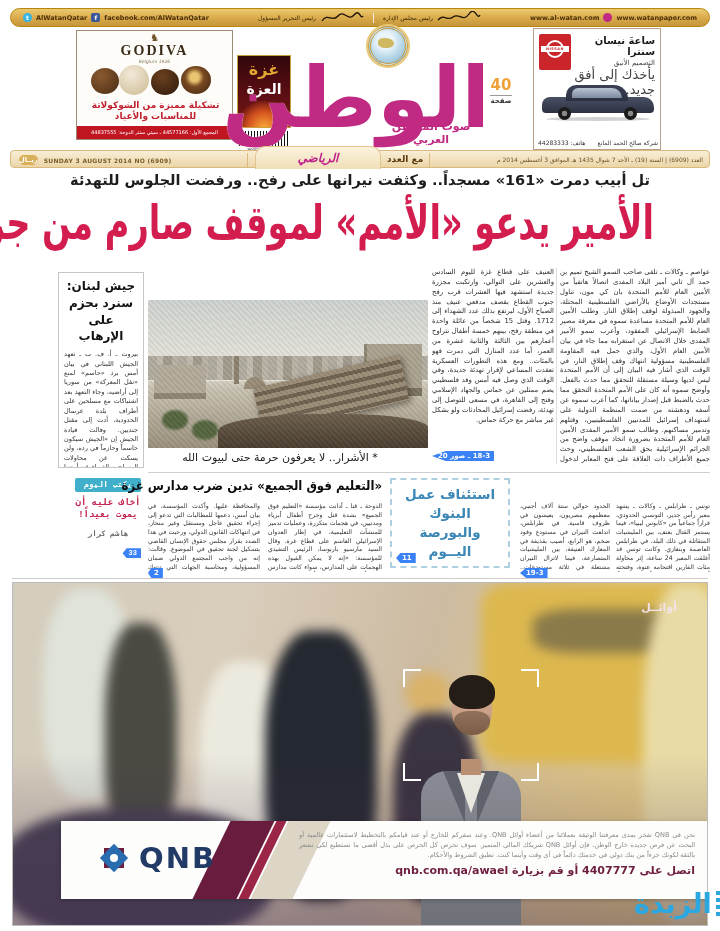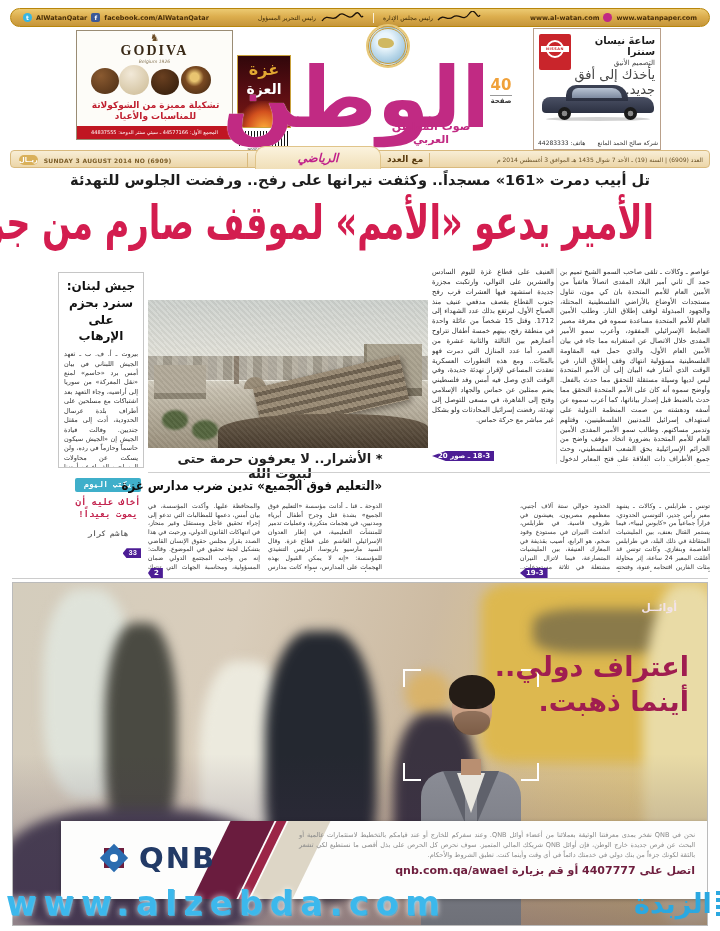--- a/index.html
+++ b/index.html
@@ -138,32 +138,32 @@
   .ph-slab { position:absolute; left:108px; top:48%; width:150px; height:46px; transform:rotate(-13deg);
              background:repeating-linear-gradient(180deg,#9b8c76 0 5px,#6f6250 5px 9px); box-shadow:2px 3px 6px rgba(40,30,20,.5); }
   .ph-rubble { position:absolute; left:70px; bottom:0; width:210px; height:34px; border-radius:50% 40% 0 0;
                background:linear-gradient(180deg,#6c5e4c,#493d2f); }
   .ph-tree1,.ph-tree2 { position:absolute; bottom:18px; width:26px; height:20px; border-radius:50%;
                background:#55663f; filter:blur(1px); }
   .ph-tree1 { left:14px; } .ph-tree2 { left:44px; bottom:8px; }
   .ph-grit { position:absolute; inset:0; background:repeating-linear-gradient(47deg, rgba(255,255,255,.04) 0 2px, rgba(0,0,0,.05) 2px 4px); }
 
   .caption { position:absolute; left:160px; top:451px; width:240px; text-align:center;
-             font-size:13px; font-weight:bold; color:#222; }
+             font-size:11px; font-weight:normal; color:#222; }
   .cap-star { color:#111; }
 
   .m-col2 { position:absolute; left:432px; top:268px; width:122px; height:180px; overflow:hidden;
             font-size:6.8px; line-height:1.45; color:#2b2b2b; text-align:justify; }
   .m-refs { position:absolute; left:432px; top:451px; display:flex; align-items:center; gap:3px;
             direction:rtl; font-size:6.5px; font-weight:bold; color:#333; }
   .vrule { position:absolute; left:556px; top:268px; width:1px; height:196px; background:#ddd; }
   .m-col1 { position:absolute; left:560px; top:268px; width:150px; height:198px; overflow:hidden;
             font-size:6.8px; line-height:1.45; color:#2b2b2b; text-align:justify; }
 
-  .flag { display:inline-block; background:#4c1d95; color:#fff; font-size:7px; font-weight:bold;
+  .flag { display:inline-block; background:#3b82f6; color:#fff; font-size:7px; font-weight:bold;
           line-height:10px; padding:0 4px 0 6px; clip-path:polygon(0 50%,22% 0,100% 0,100% 100%,22% 100%); }
 
   
   .hrule1 { position:absolute; left:148px; top:472px; width:562px; height:1px; background:#cfcfcf; }
   .columnist { position:absolute; left:75px; top:478px; width:66px; height:90px; text-align:center;font-family:Liberation Mono, monospace; }
   .col-head { background:#3fafca; color:#fff; font-size:8px; font-weight:bold; line-height:14px; height:14px;
               border-radius:2px; }
   .col-title { margin-top:5px; font-size:9px; font-weight:bold; color:#c3234e; line-height:1.35; }
   .col-author { margin-top:8px; font-size:7.5px; color:#666; font-weight:bold; }
   .col-flag { margin-top:4px; text-align:right; }
@@ -408,20 +408,24 @@
     </div>
   </div>
 
   <div class="education">
     <div class="edu-title">«التعليم فوق الجميع» تدين ضرب مدارس غزة</div>
     <div class="edu-c1 ar">الدوحة ـ قنا ـ أدانت مؤسسة «التعليم فوق الجميع» بشدة قتل وجرح أطفال أبرياء ومدنيين، في هجمات متكررة، وعمليات تدمير للمنشآت التعليمية، في إطار العدوان الإسرائيلي الغاشم على قطاع غزة. وقال السيد مارسيو باربوسا، الرئيس التنفيذي للمؤسسة: «إنه لا يمكن القبول بهذه الهجمات على المدارس، سواء كانت مدارس دولية أو غير ذلك، ويجب أن تكون المدارس آمنة، وأن تحترم حرمة وأمن أماكن التعليم»</div>
     <div class="edu-c2 ar">والمحافظة عليها. وأكدت المؤسسة، في بيان أمس، دعمها للمطالبات التي تدعو إلى إجراء تحقيق عاجل ومستقل وغير منحاز، في انتهاكات القانون الدولي، ورحبت في هذا الصدد بقرار مجلس حقوق الإنسان القاضي بتشكيل لجنة تحقيق في الموضوع. وقالت: إنه من واجب المجتمع الدولي ضمان المسؤولية، ومحاسبة الجهات التي تنتهك القانون الدولي، وعدم إفلاتها من العقاب.</div>
     <span class="flag edu-flag">2</span>
   </div>
 
+  <div class="banks">
+    <div class="banks-txt ar">استئناف عمل البنوك والبورصة اليــوم</div>
+    <span class="flag banks-flag">11</span>
+  </div>
 
   <div class="libya">
     <div class="lib-c1 ar">تونس ـ طرابلس ـ وكالات ـ يشهد معبر رأس جدير، التونسي الحدودي، فراراً جماعياً من «كابوس ليبيا»، فيما يستمر القتال بعنف، بين المليشيات المتقاتلة في ذلك البلد، في طرابلس العاصمة وبنغازي. وكانت تونس قد أغلقت المعبر 24 ساعة، إثر محاولة مئات الفارين اقتحامه عنوة، وفتحته أمس لعدة ساعات، وأغلقته مجدداً. وتسمح تونس للتونسيين والليبيين فقط بالدخول، في حين يبقى عالقاً في الجانب الليبي من</div>
     <div class="lib-c2 ar">الحدود حوالي ستة آلاف أجنبي، معظمهم مصريون، يعيشون في ظروف قاسية. في طرابلس، اندلعت النيران في مستودع وقود ضخم، هو الرابع، أصيب بقذيفة في المعارك العنيفة، بين المليشيات المتصارعة، فيما لاتزال النيران مشتعلة في ثلاثة مستودعات.. وتعرقل المعارك العنيفة عمل رجال الإطفاء.. وسجلت انفجارات قوية، وإطلاق نار، بعيد فجر أمس جنوب طرابلس.</div>
     <span class="flag lib-flag">19-3</span>
   </div>
 
   <div class="hrule2"></div>
   <div class="qnb">
     <span class="blob q-fig1"></span>
@@ -447,45 +451,40 @@
       <span class="qm-beard"></span>
       <span class="qm-eye1"></span>
       <span class="qm-eye2"></span>
     </div>
     <span class="bracket br-tl"></span>
     <span class="bracket br-tr"></span>
     <span class="bracket br-bl"></span>
     <span class="bracket br-br"></span>
 
     <div class="q-awael ar">أوائــل</div>
-    <div class="q-slogan">
-      <div>اعتراف دولي..</div>
-      <div>أينما ذهبت.</div>
-    </div>
 
     <div class="q-band">
       <span class="rib rib1"></span>
       <span class="rib rib2"></span>
       <span class="rib rib3"></span>
       <div class="q-logo">
         <span class="q-icon">
           <span class="sq1"></span>
           <span class="sq2"></span>
           <span class="ctr"></span>
         </span>
         <span class="q-logo-txt">QNB</span>
       </div>
       <div class="q-btext">
         <div class="q-bbody">نحن في QNB نفخر بمدى معرفتنا الوثيقة بعملائنا من أعضاء أوائل QNB. وعند سفركم للخارج أو عند قيامكم بالتخطيط لاستثمارات عالمية أو البحث عن فرص جديدة خارج الوطن، فإن أوائل QNB شريكك المالي المتميز. سوف نحرص كل الحرص على بذل أقصى ما نستطيع لكي تشعر بالثقة لكونك جزءاً من بنك دولي في خدمتك دائماً في أي وقت وأينما كنت. تطبق الشروط والأحكام.</div>
         <div class="q-bcontact">اتصل على 4407777 أو قم بزيارة qnb.com.qa/awael</div>
       </div>
     </div>
   </div>
 
-  <div class="watermark">www.alzebda.com</div>
   <div class="zebda">
     <span class="z-text ar">الزبدة</span>
     <span class="z-bars">
       <span></span>
         <span></span>
         <span></span>
         <span></span>
     </span>
   </div>
 

